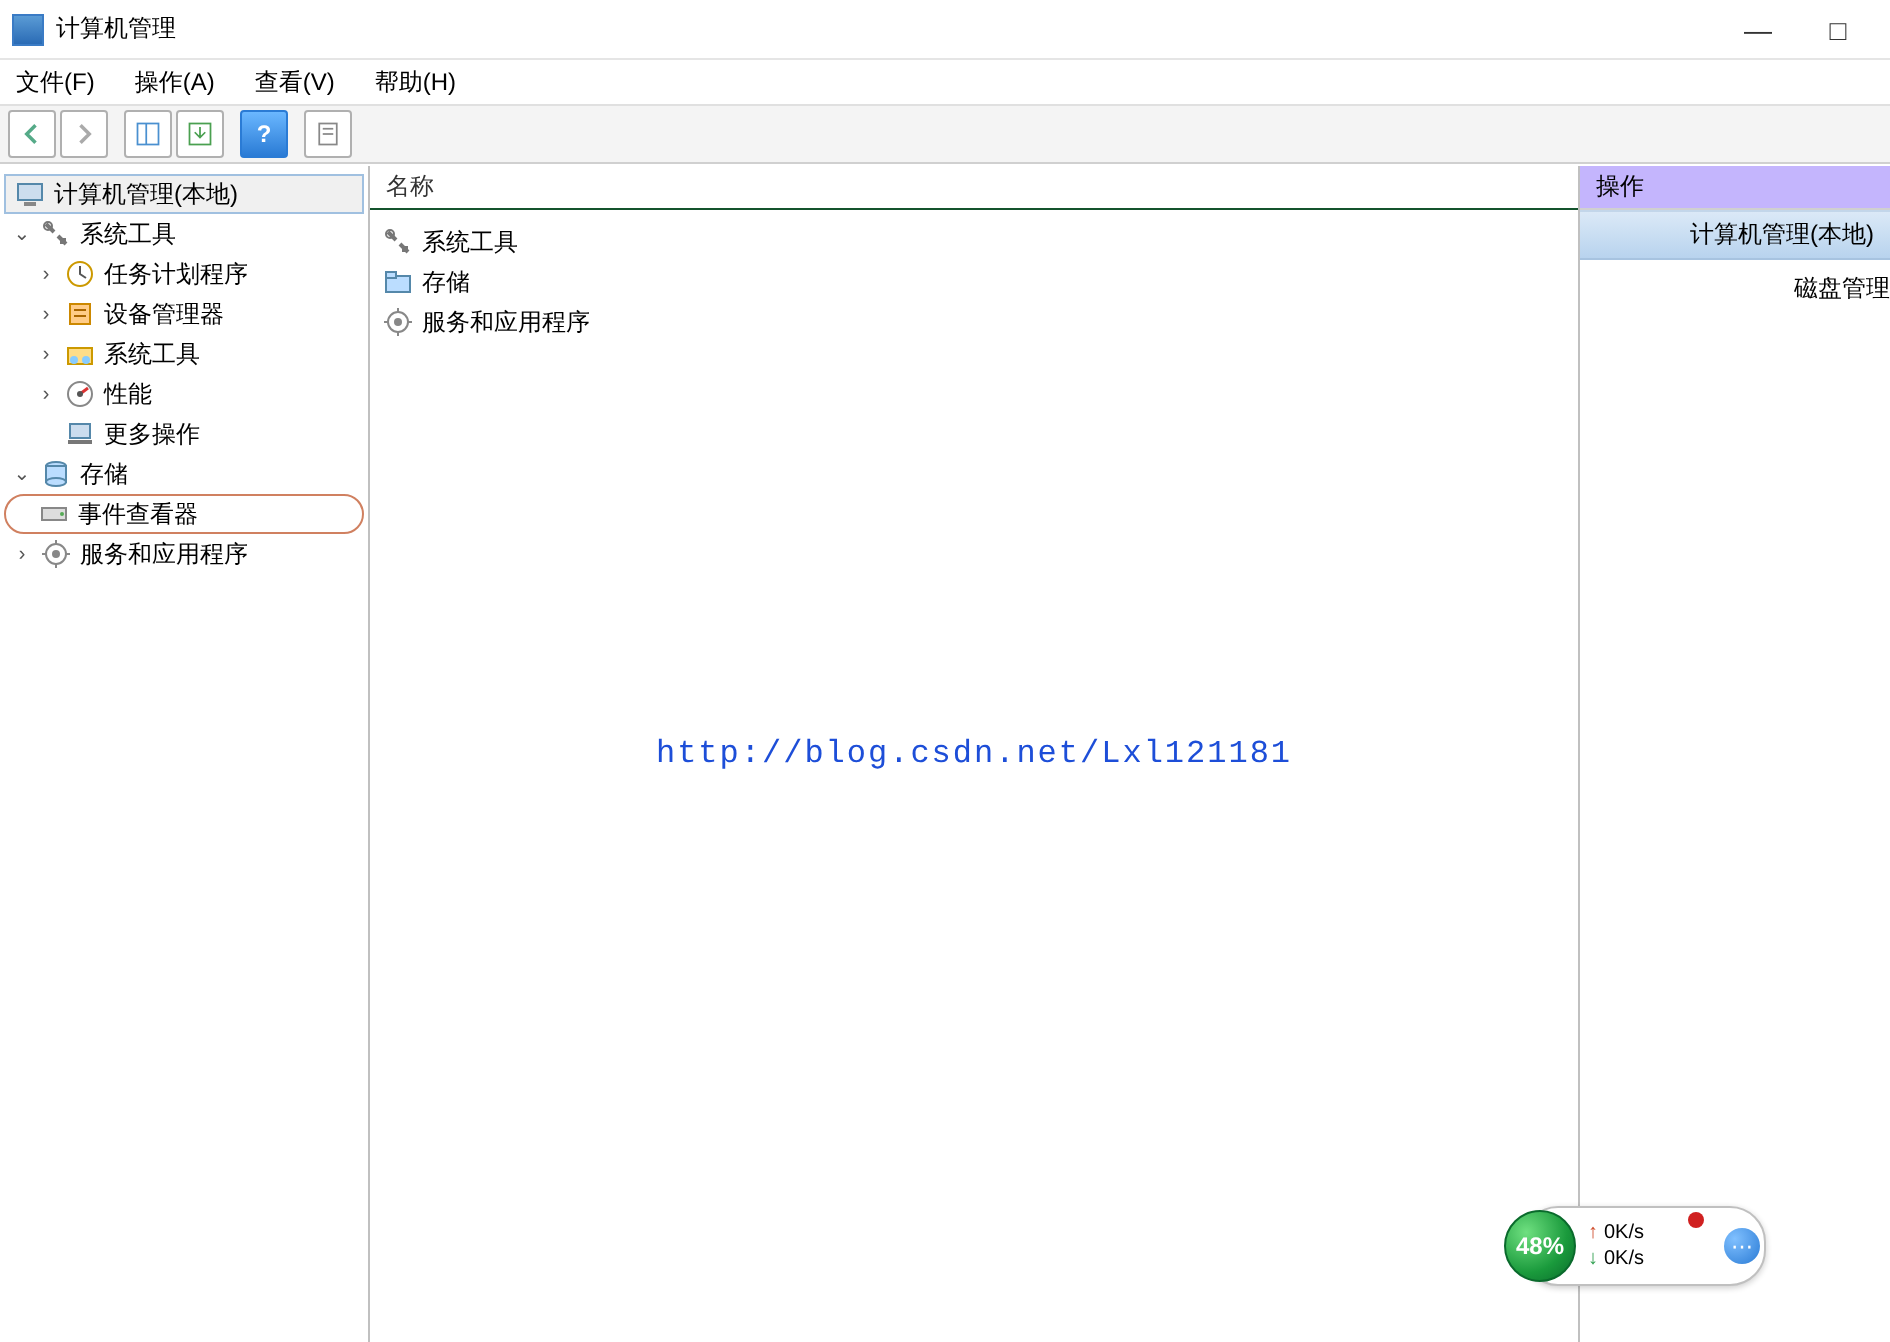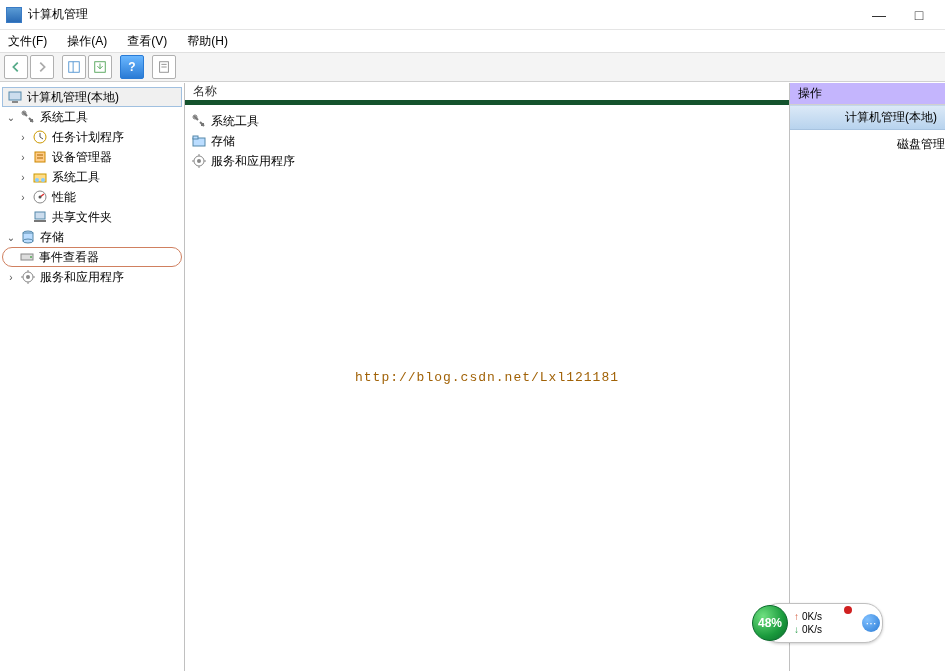--- a/index.html
+++ b/index.html
@@ -99,35 +99,35 @@
     border-radius: 10px;
     padding: 0 8px 0 0;
   }
   .list-pane {
     flex: 1;
     border-right: 1px solid #c0c0c0;
     position: relative;
   }
   .list-header {
     height: 22px;
-    border-bottom: 5px solid #14532d;
+    border-bottom: 1px solid #14532d;
     display: flex; align-items: center;
     padding-left: 8px;
     color: #333;
   }
   .list-body { padding: 6px 4px; }
   .list-row { display: flex; align-items: center; height: 20px; }
   .list-row .node-icon { margin-left: 2px; }
   .watermark {
     position: absolute;
     top: 50%; left: 50%;
     transform: translate(-50%, -50%);
-    color: #a16207;
+    color: #1d4ed8;
     font-family: "Courier New", monospace;
-    font-size: 13px;
+    font-size: 16px;
     letter-spacing: 1px;
     pointer-events: none;
   }
   .actions-pane {
     width: 155px;
   }
   .actions-header {
     height: 22px;
     border-bottom: 1px solid #d0d0d0;
     display: flex; align-items: center;
@@ -307,21 +307,21 @@
     </div>
 
     <div class="tree-row indent-1">
       <span class="twisty" style="visibility:hidden">›</span>
       <span class="node-icon i-device">
         <svg viewBox="0 0 16 16">
             <rect x="3" y="3" width="10" height="7" fill="#cde" stroke="#58a"></rect>
             <rect x="2" y="11" width="12" height="2" fill="#777"></rect>
           </svg>
       </span>
-      <span class="label">共享文件夹</span>
+      <span class="label">更多操作</span>
     </div>
 
     <div class="tree-row indent-0">
       <span class="twisty">⌄</span>
       <span class="node-icon i-storage">
         <svg viewBox="0 0 16 16">
             <ellipse cx="8" cy="4" rx="5" ry="2" fill="#bdf" stroke="#58a"></ellipse>
             <rect x="3" y="4" width="10" height="8" fill="#bdf" stroke="#58a"></rect>
             <ellipse cx="8" cy="12" rx="5" ry="2" fill="#bdf" stroke="#58a"></ellipse>
           </svg>

